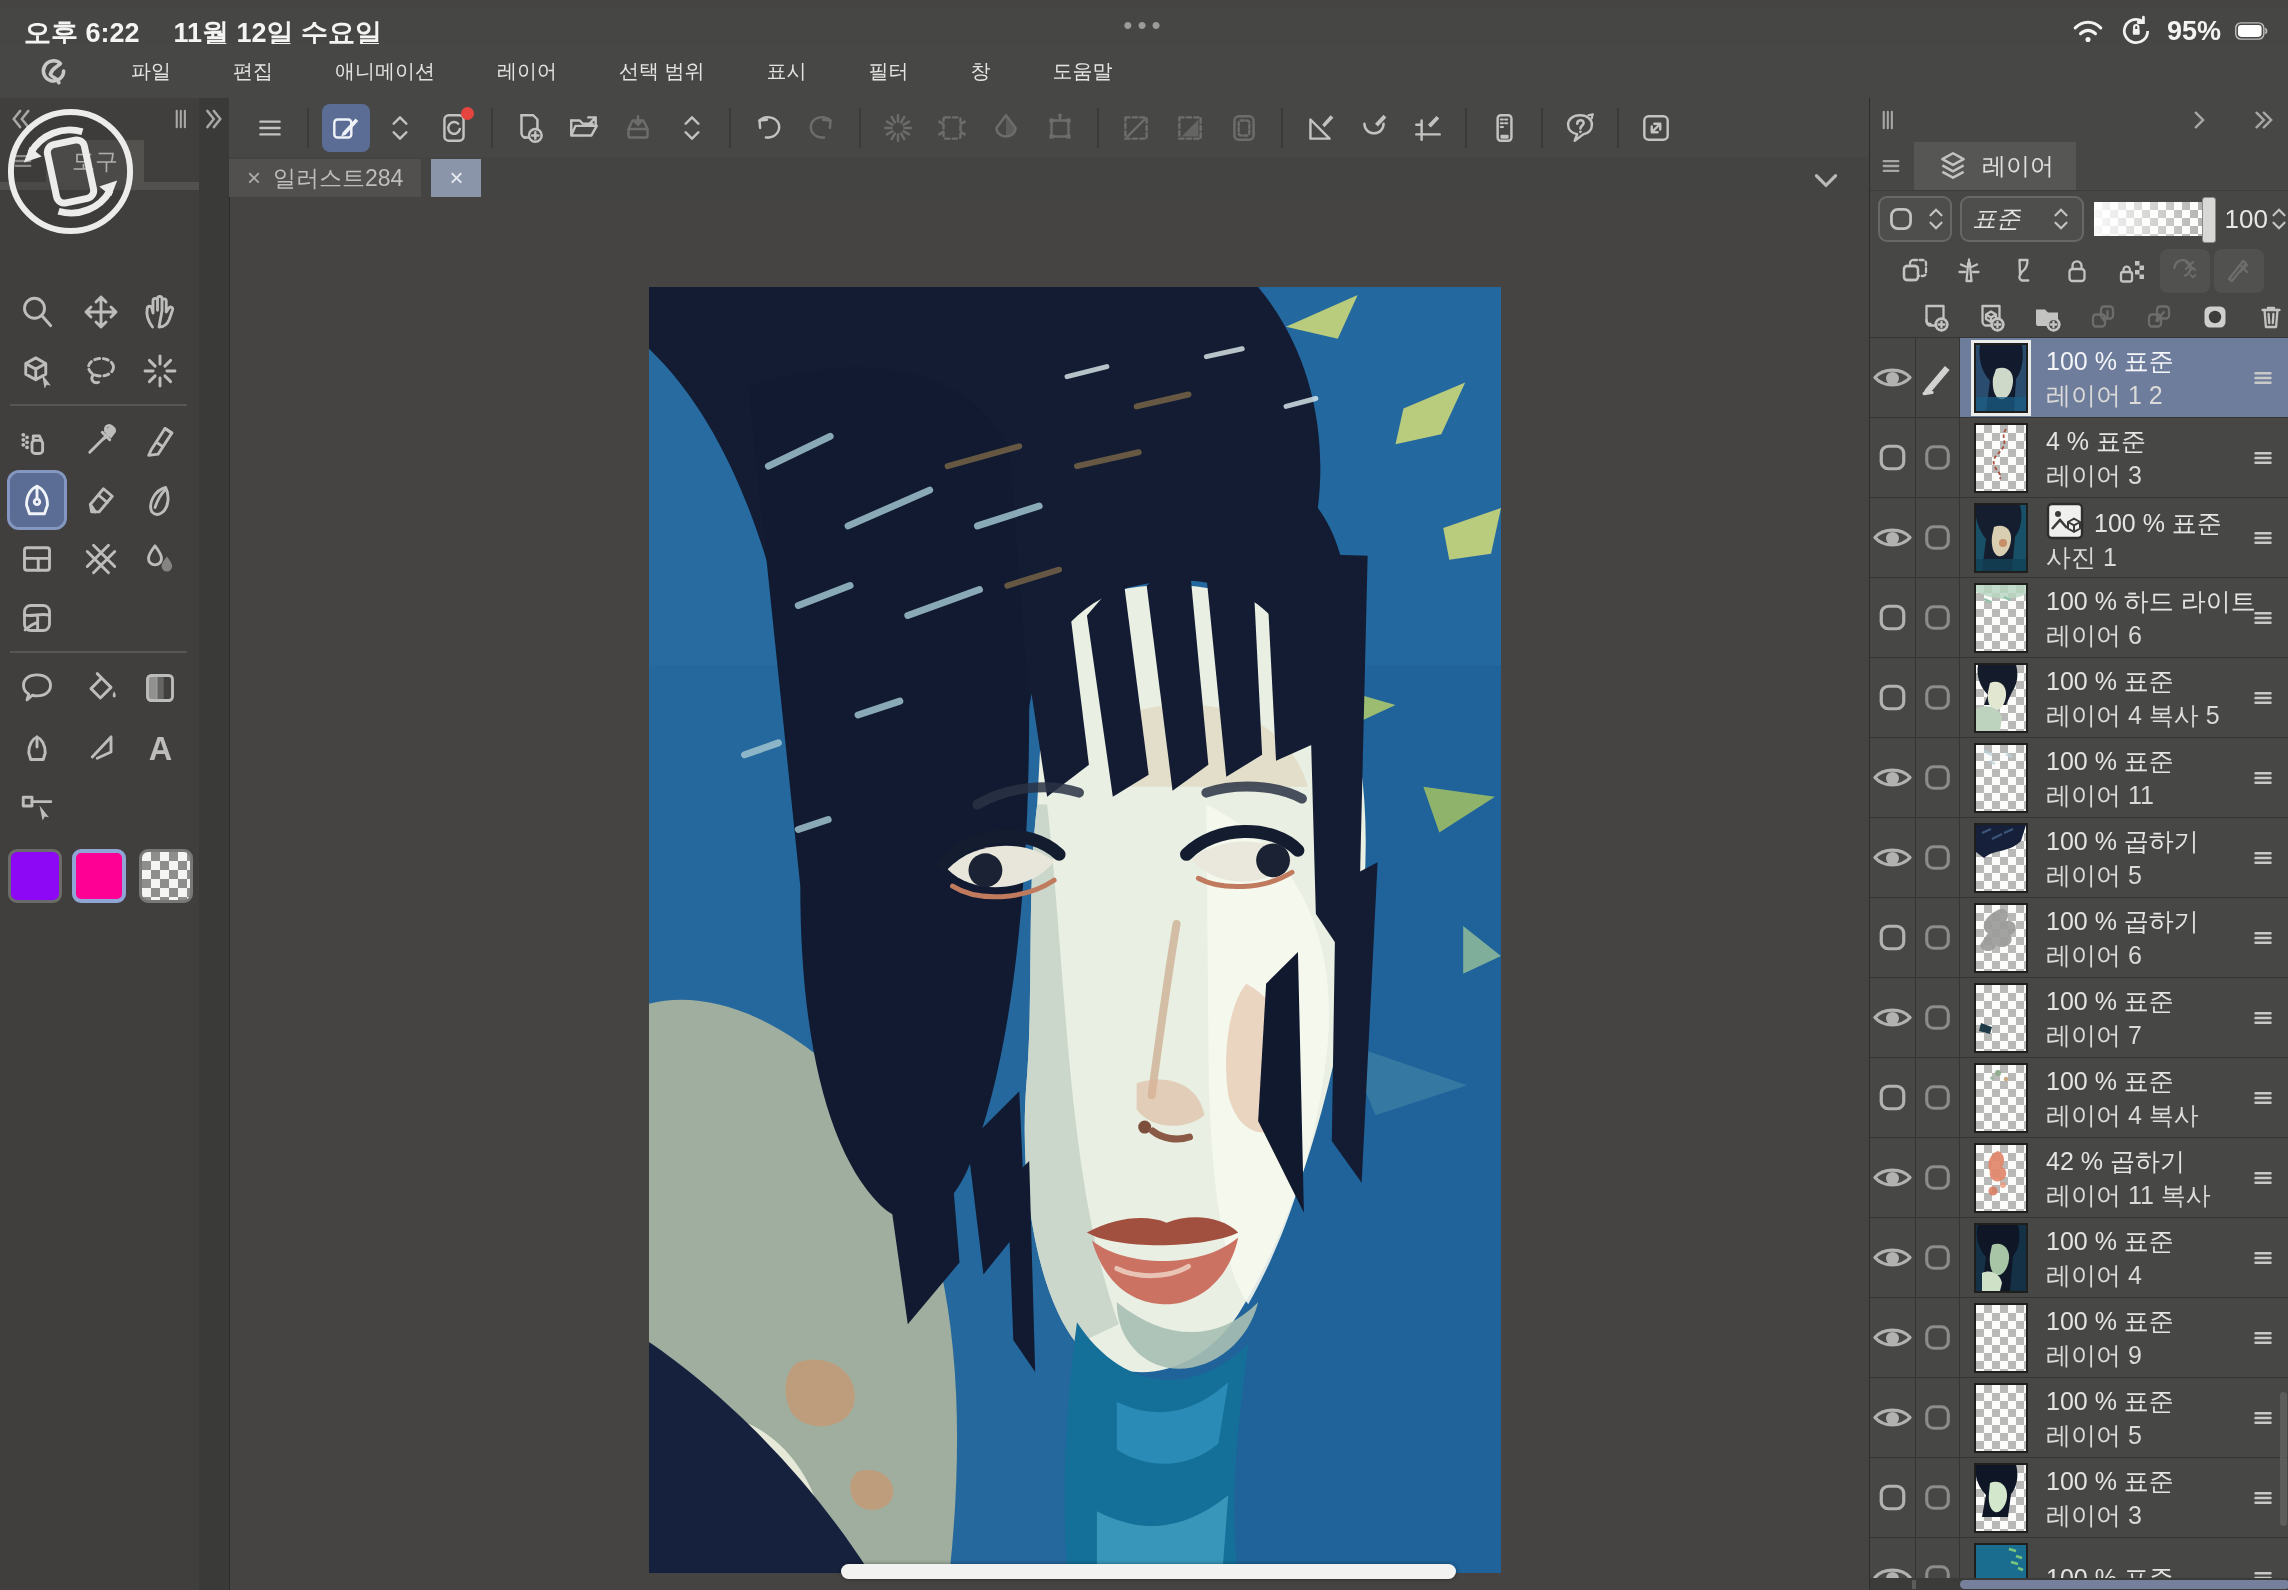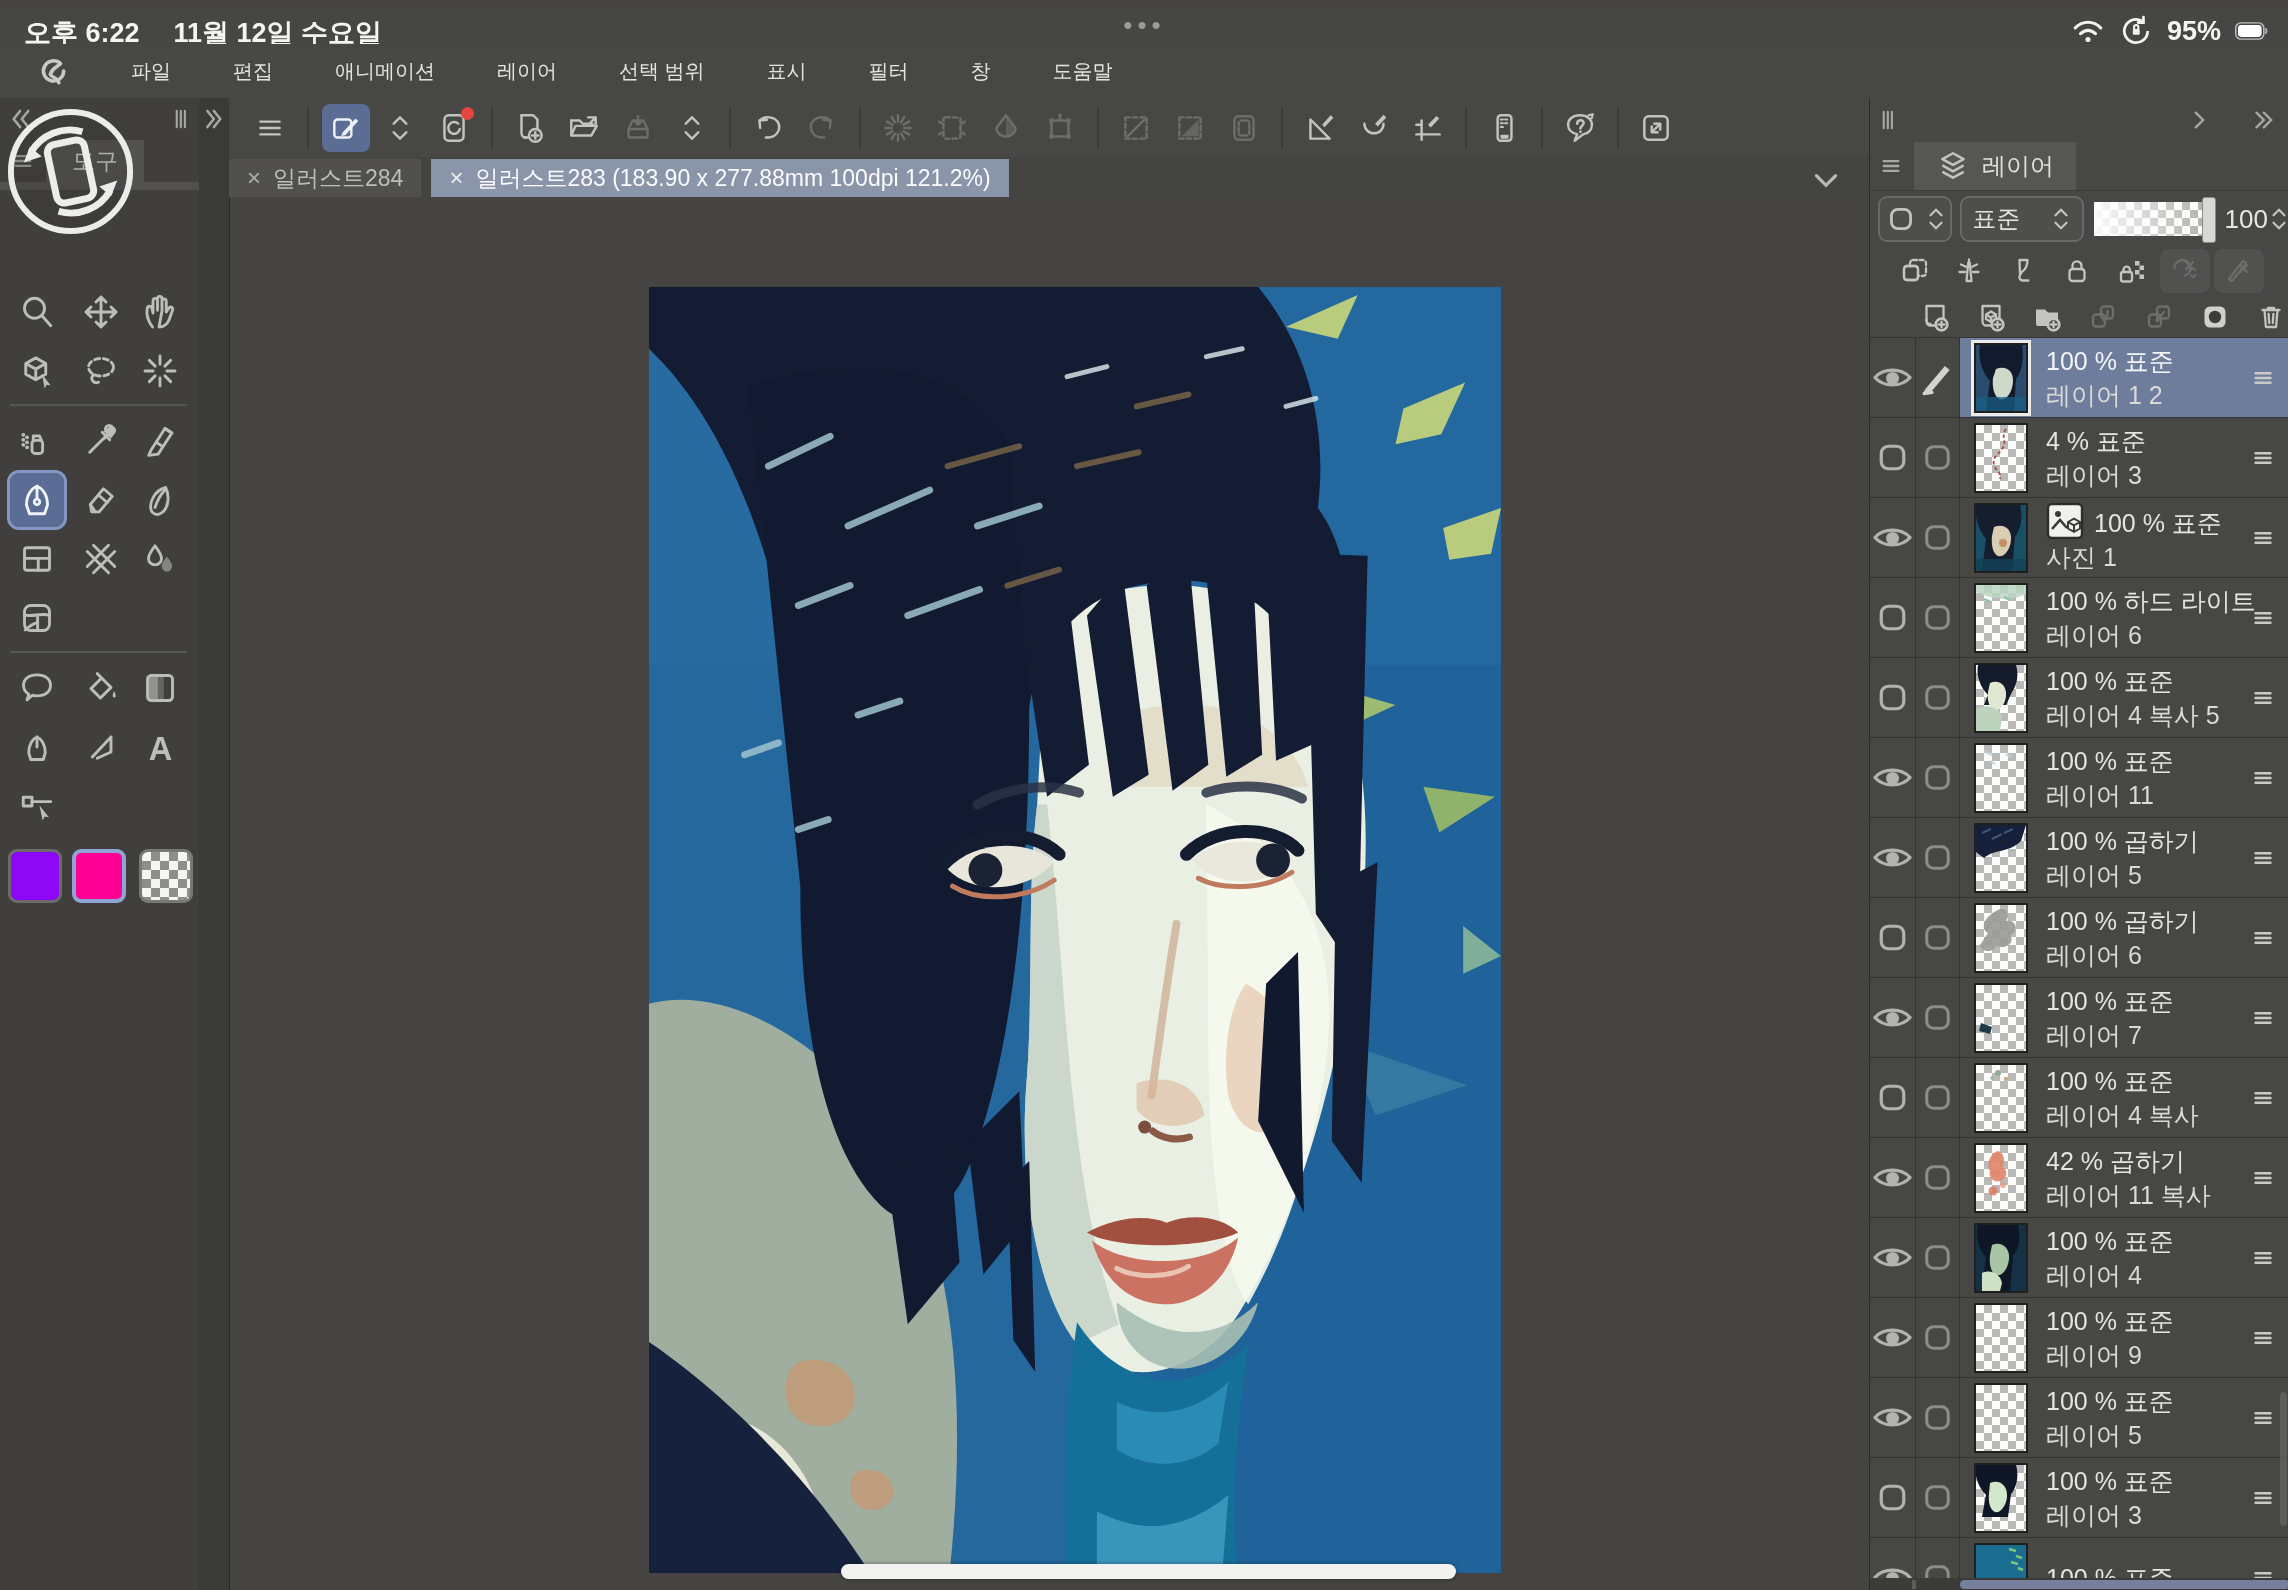--- a/index.html
+++ b/index.html
@@ -500,21 +500,20 @@
       </div>
     </div>
 
   <div class="abs" id="tabbar">
     <div class="tab inactive">
         <span class="x">×</span>
         <span>일러스트284</span>
       </div>
       <div class="tab active">
         <span class="x">×</span>
-        <span>일러스트283 (183.90 x 277.88mm 100dpi 121.2%)</span>
       </div>
       <span class="ic" id="tab-caret">
         <svg viewBox="0 0 32 32" fill="none" stroke="currentColor" stroke-width="3" stroke-linecap="round">
           <path d="M7 12 l9 9 9 -9"></path>
         </svg>
       </span>
   </div>
 
   <div class="abs" id="canvas-wrap">
     <svg viewBox="0 0 856 1292">
@@ -653,21 +652,21 @@
             <svg viewBox="0 0 32 32" fill="none" stroke="currentColor" stroke-width="2.6">
               <rect x="7" y="7" width="18" height="18" rx="6"></rect>
             </svg>
           </span>
         <span class="ic mini-stepper">
             <svg viewBox="0 0 24 34" fill="none" stroke="currentColor" stroke-width="2.4" stroke-linecap="round">
               <path d="M6 13 l6 -6 6 6 M6 21 l6 6 6 -6"></path>
             </svg>
           </span>
       </div>
-      <div class="ctl-combo" id="blend-select" style="margin-left:8px;">
+      <div class="ctl-combo" id="blend-select" style="margin-left:8px;font-style:italic;">
         <span>표준</span>
         <span class="ic mini-stepper">
             <svg viewBox="0 0 24 34" fill="none" stroke="currentColor" stroke-width="2.4" stroke-linecap="round">
               <path d="M6 13 l6 -6 6 6 M6 21 l6 6 6 -6"></path>
             </svg>
           </span>
       </div>
       <div id="opacity-slider">
         <div class="fade"></div>
         <div id="opacity-handle"></div>

